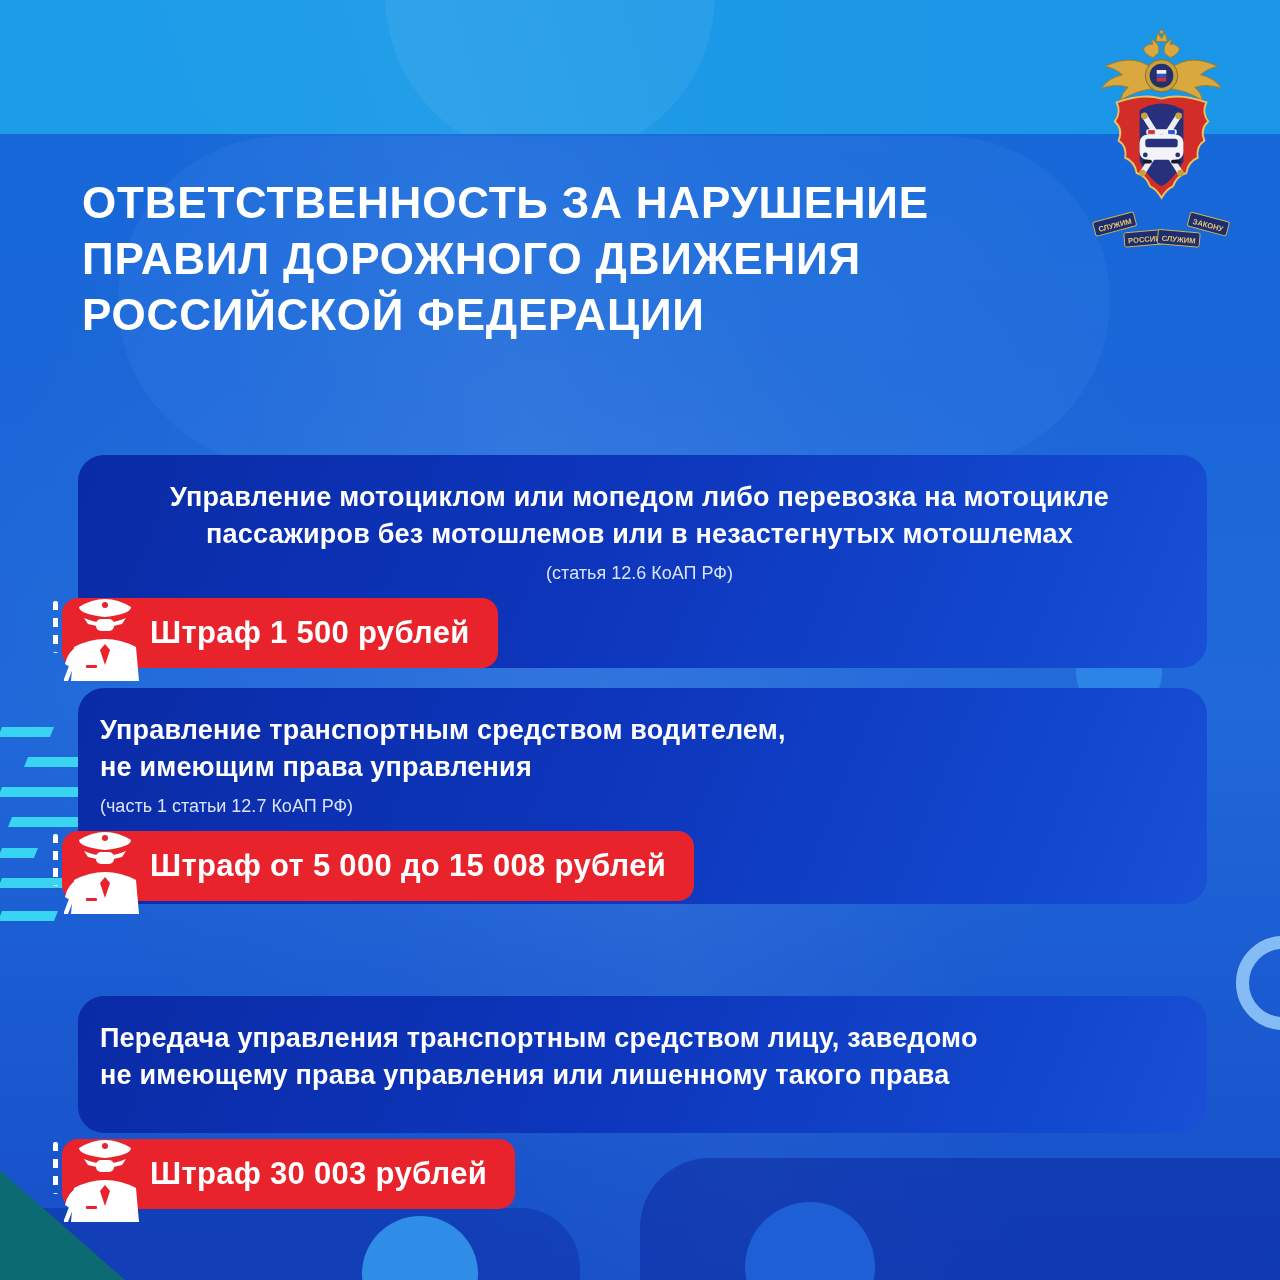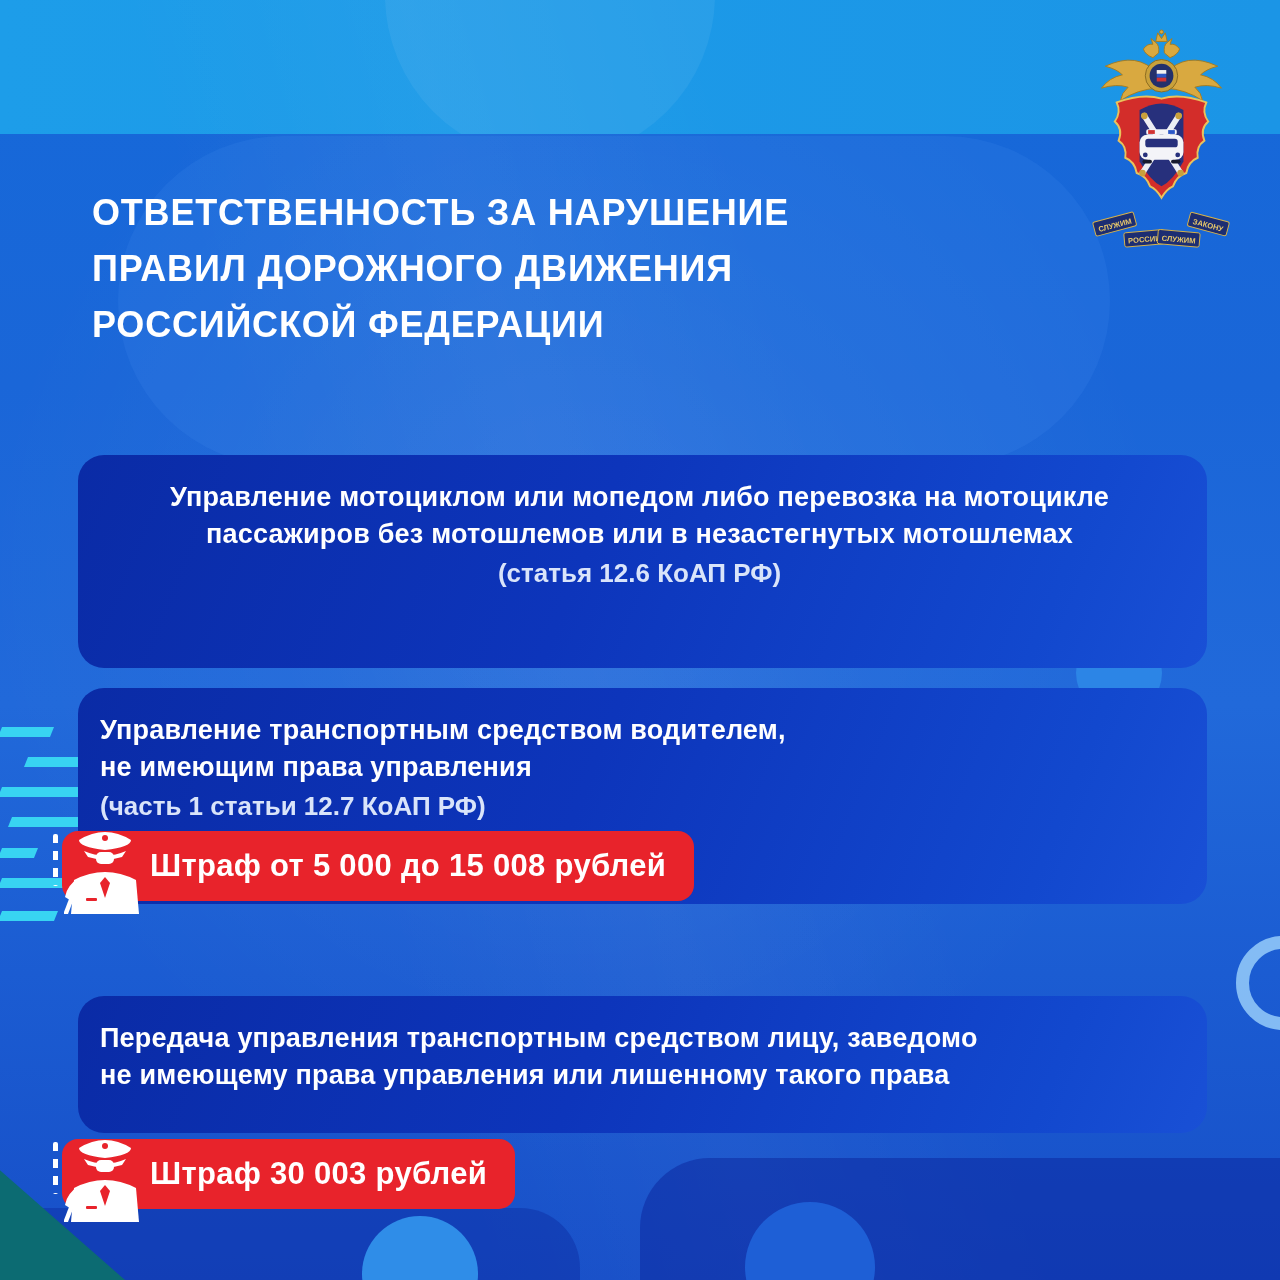--- a/index.html
+++ b/index.html
@@ -31,33 +31,33 @@
     background:rgba(10,32,150,0.35); }
   .bg-bottom-circle { position:absolute; left:745px; top:1202px; width:130px; height:130px; border-radius:50%;
     background:#1e5fd6; }
   .bg-bright-circle { position:absolute; left:362px; top:1216px; width:116px; height:116px; border-radius:50%;
     background:#2f8de8; }
   .bg-teal-wedge { position:absolute; left:0; top:1158px; width:125px; height:122px;
     background:var(--teal_corner,#0c6b72); clip-path:polygon(0 10%, 100% 100%, 0 100%); }
   .speed-dashes { position:absolute; left:0; top:0; }
   .speed-dash { position:absolute; height:10px; background:var(--cyan_dash,#38d4f2); transform:skewX(-22deg); }
   
-  .title { position:absolute; left:78px; top:171px; margin:14px; white-space:pre-line;
-    font-size:36px; line-height:56px; font-weight:700; letter-spacing:0.8px; color:#fff; }
+  .title { position:absolute; left:78px; top:171px; margin:4px; white-space:pre-line;
+    font-size:44px; line-height:56px; font-weight:700; letter-spacing:0.8px; color:#fff; }
   
   .emblem { position:absolute; left:1090px; top:28px; }
   
   .card { position:absolute; left:78px; width:1129px; border-radius:26px;
     background:linear-gradient(112deg, var(--card_blue_dark,#0a2ba6) 0%, #0d35bb 45%, #1248ce 85%, var(--card_blue_light,#1950d6) 100%); }
   .card-1 { top:455px; height:213px;text-align:center; }
   .card-2 { top:688px; height:216px; }
   .card-3 { top:996px; height:137px; }
   .violation { margin:0; padding:24px 28px 0 22px; font-size:27px; line-height:37px; font-weight:700;
     letter-spacing:0.2px; color:#fff; white-space:pre-line; }
-  .article { margin:4px 0 0; padding:0 28px 0 22px; font-size:26px; line-height:33px; font-weight:700;
+  .article { margin:4px 0 0; padding:0 28px 0 22px; font-size:18px; line-height:33px; font-weight:400;
     color:var(--text_muted,#d9e4fa); }
   .badge { position:absolute; left:-16px; top:143px; height:70px; border-radius:16px;
     display:inline-flex; align-items:center; padding:0 28px 0 88px;
     background:var(--accent_red,#e8232b); white-space:nowrap; }
   .fine-text { font-size:31px; font-weight:700; letter-spacing:0.3px; color:#fff; }
   .dashline { position:absolute; left:-9px; top:3px; width:5px; height:52px; border-radius:2px;
     background:repeating-linear-gradient(180deg, #ffffff 0 9px, rgba(255,255,255,0) 9px 17px); }
   .officer { position:absolute; left:2px; top:-13px; width:82px; height:96px; }
   .o-white { fill:#ffffff; }
   .o-red { fill:var(--accent_red,#e8232b); }
@@ -152,20 +152,35 @@
         <rect class="ribbon-chip" x="-21" y="-8" width="42" height="15" rx="2"></rect>
         <text class="ribbon-text" y="3.5">ЗАКОНУ</text>
       </g>
     </g>
   </svg>
 
   <section class="card card-1">
     <p class="violation">Управление мотоциклом или мопедом либо перевозка на мотоцикле
 пассажиров без мотошлемов или в незастегнутых мотошлемах</p>
     <p class="article">(статья 12.6 КоАП РФ)</p>
+    <div class="badge">
+      <span class="dashline"></span>
+      <svg class="officer" viewBox="0 0 82 96" aria-hidden="true">
+        <path class="o-white" d="M15 22 Q41 6 67 22 Q67 29 41 32 Q15 29 15 22 Z"></path>
+        <path class="o-white" d="M20 33 Q41 42 62 33 L58 39 Q41 44 24 39 Z"></path>
+        <circle class="o-red" cx="41" cy="20" r="3"></circle>
+        <rect class="o-white" x="32" y="34" width="18" height="12" rx="5"></rect>
+        <path class="o-white" d="M10 62 Q41 46 72 62 L75 96 L7 96 Z"></path>
+        <path class="o-red" d="M41 59 L36 65 L41 80 L46 65 Z"></path>
+        <rect class="o-red" x="22" y="80" width="11" height="3" rx="1"></rect>
+        <path class="o-white" d="M15 60 Q3 67 1 79 L9 84 Q13 71 22 66 Z"></path>
+        <path d="M7 82 L2 95" stroke="#ffffff" stroke-width="4.5" stroke-linecap="round"></path>
+      </svg>
+      <span class="fine-text">Штраф 1 500 рублей</span>
+    </div>
   </section>
 
   <section class="card card-2">
     <p class="violation">Управление транспортным средством водителем,
 не имеющим права управления</p>
     <p class="article">(часть 1 статьи 12.7 КоАП РФ)</p>
     <div class="badge">
       <span class="dashline"></span>
       <svg class="officer" viewBox="0 0 82 96" aria-hidden="true">
         <path class="o-white" d="M15 22 Q41 6 67 22 Q67 29 41 32 Q15 29 15 22 Z"></path>

